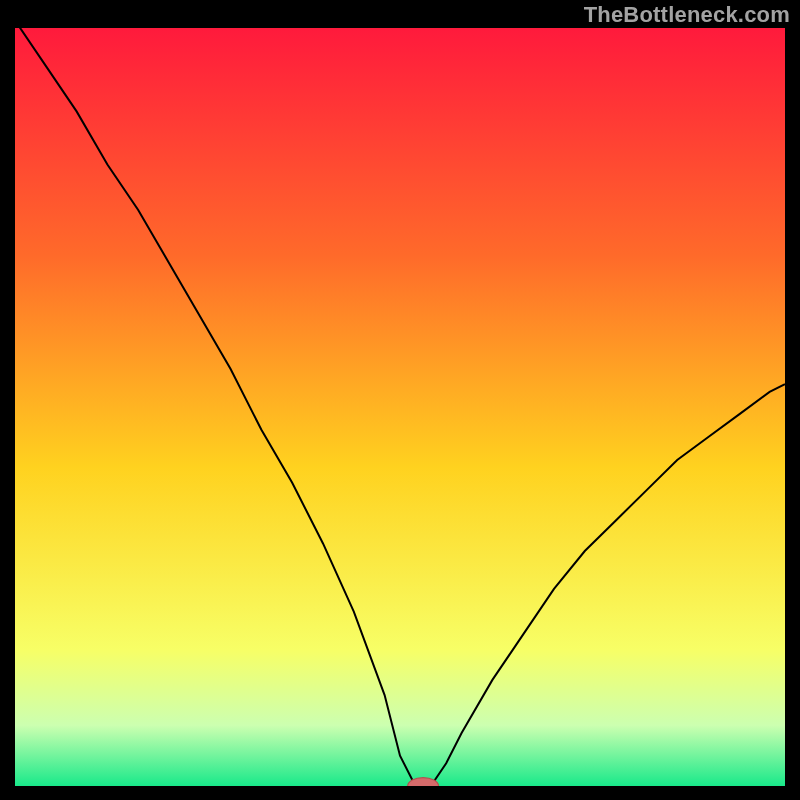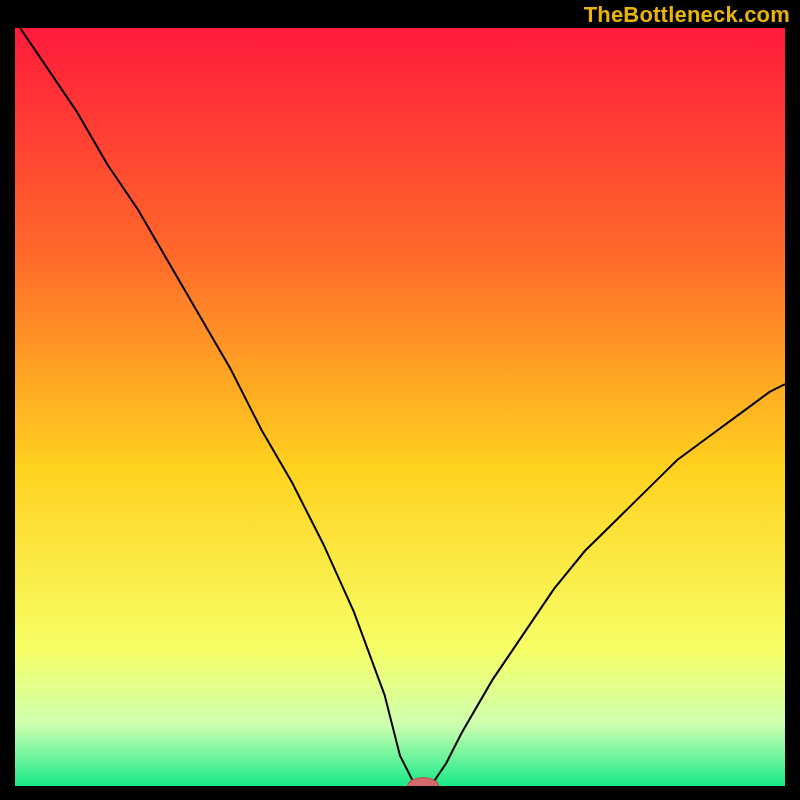--- a/index.html
+++ b/index.html
@@ -16,21 +16,21 @@
     width: 800px;
     height: 800px;
     background: #000;
   }
   .watermark {
     position: absolute;
     top: 2px;
     right: 10px;
     font-size: 22px;
     font-weight: 600;
-    color: #eab308;
+    color: #a3a3a3;
     letter-spacing: 0.2px;
     z-index: 5;
     user-select: none;
     text-align: center;
   }
   .plot {
     position: absolute;
     left: 15px;
     top: 28px;
     width: 770px;

